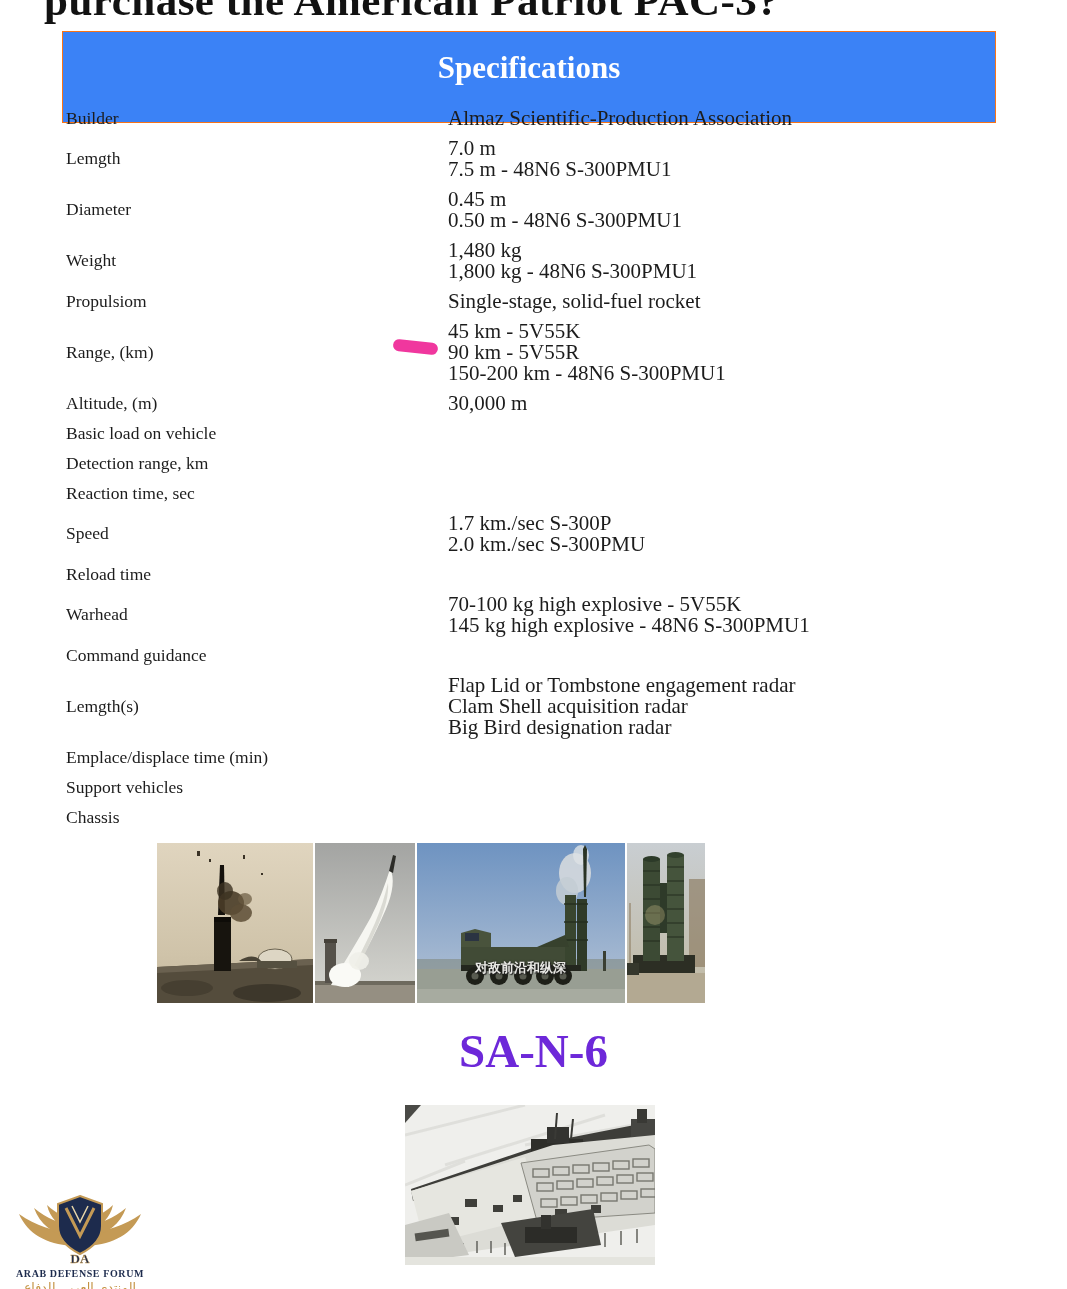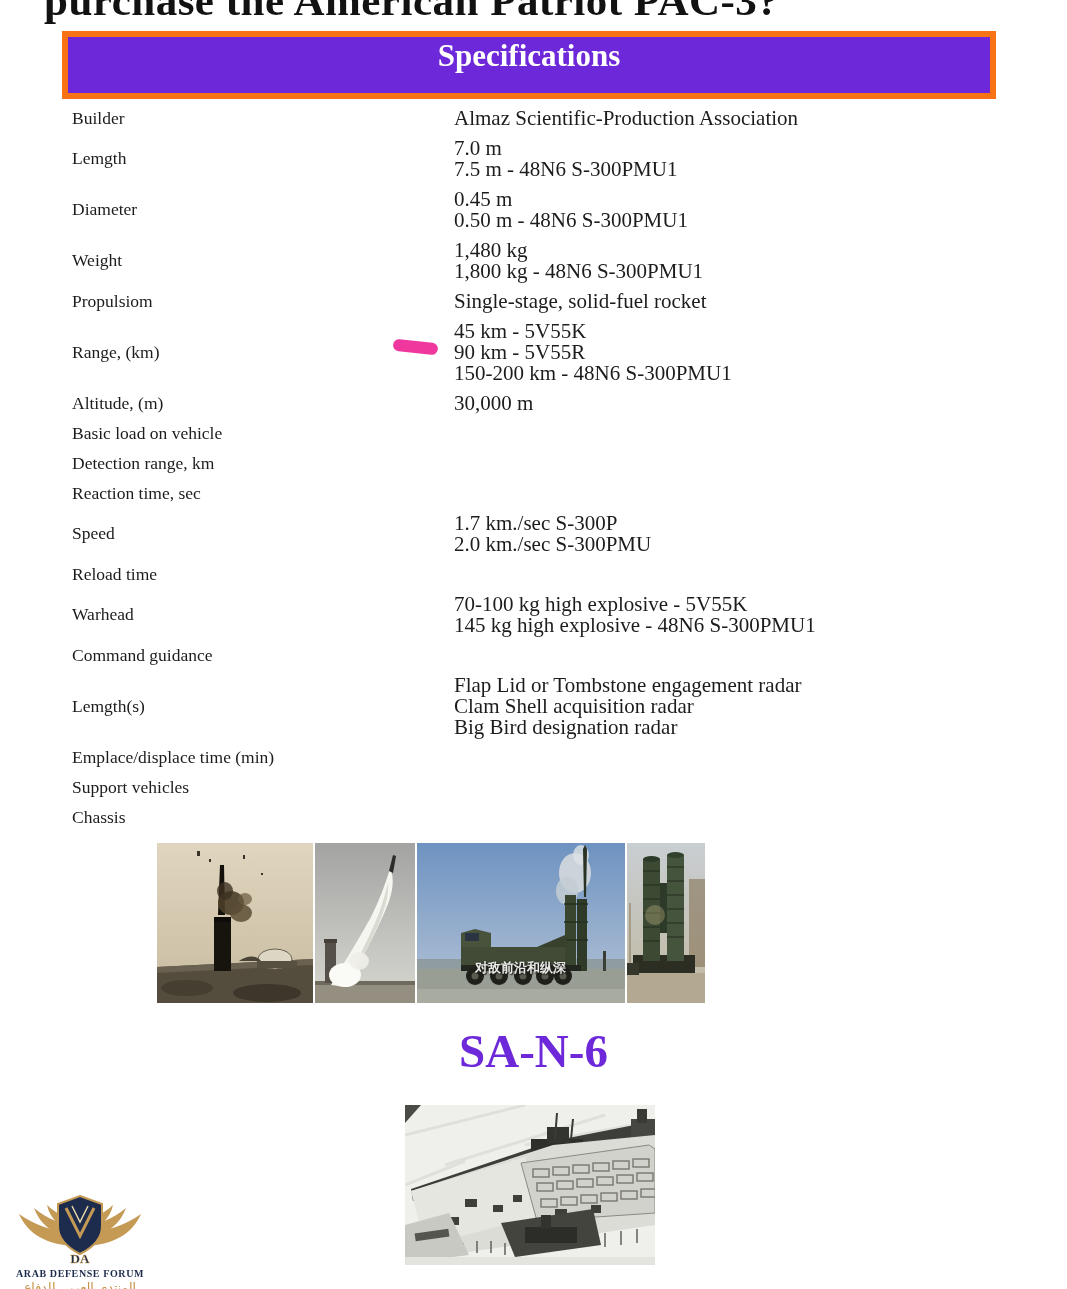--- a/index.html
+++ b/index.html
@@ -4,27 +4,27 @@
 <style>
   html,body{margin:0;padding:0;background:#ffffff;}
   .page{position:relative;width:1067px;height:1289px;background:#ffffff;overflow:hidden;
         font-family:"Liberation Serif","DejaVu Serif",serif;color:#1c1c1c;}
 
   
   .top-heading{position:absolute;top:-24px;left:44px;font-size:43px;font-weight:bold;
                white-space:nowrap;color:#121212;letter-spacing:0.5px;}
 
   
-  .spec-header{position:absolute;left:62px;top:31px;width:934px;height:68px;background:#6d28d9;
-               border:6px solid #f97316;box-sizing:border-box;display:flex;justify-content:center;
+  .spec-header{position:absolute;left:62px;top:31px;width:934px;height:92px;background:#3b82f6;
+               border:1px solid #f97316;box-sizing:border-box;display:flex;justify-content:center;
                align-items:center;padding-bottom:18px;}
   .spec-header .title{color:#ffffff;font-size:31px;font-weight:bold;}
 
   
-  .spec-table{position:absolute;left:62px;top:103px;width:934px;margin-left:6px;}
+  .spec-table{position:absolute;left:62px;top:103px;width:934px;}
   .spec-row{display:flex;align-items:center;padding:4.5px 0;}
   .spec-label{width:382px;padding-left:4px;font-size:17.5px;line-height:21px;flex:none;}
   .spec-values{flex:1;font-size:21px;line-height:21px;}
   .spec-value-line{min-height:21px;}
 
   
   .pink-mark{position:absolute;left:393px;top:341px;width:45px;height:12px;border-radius:7px;
              background:#f0379e;transform:rotate(6deg);}
 
   

